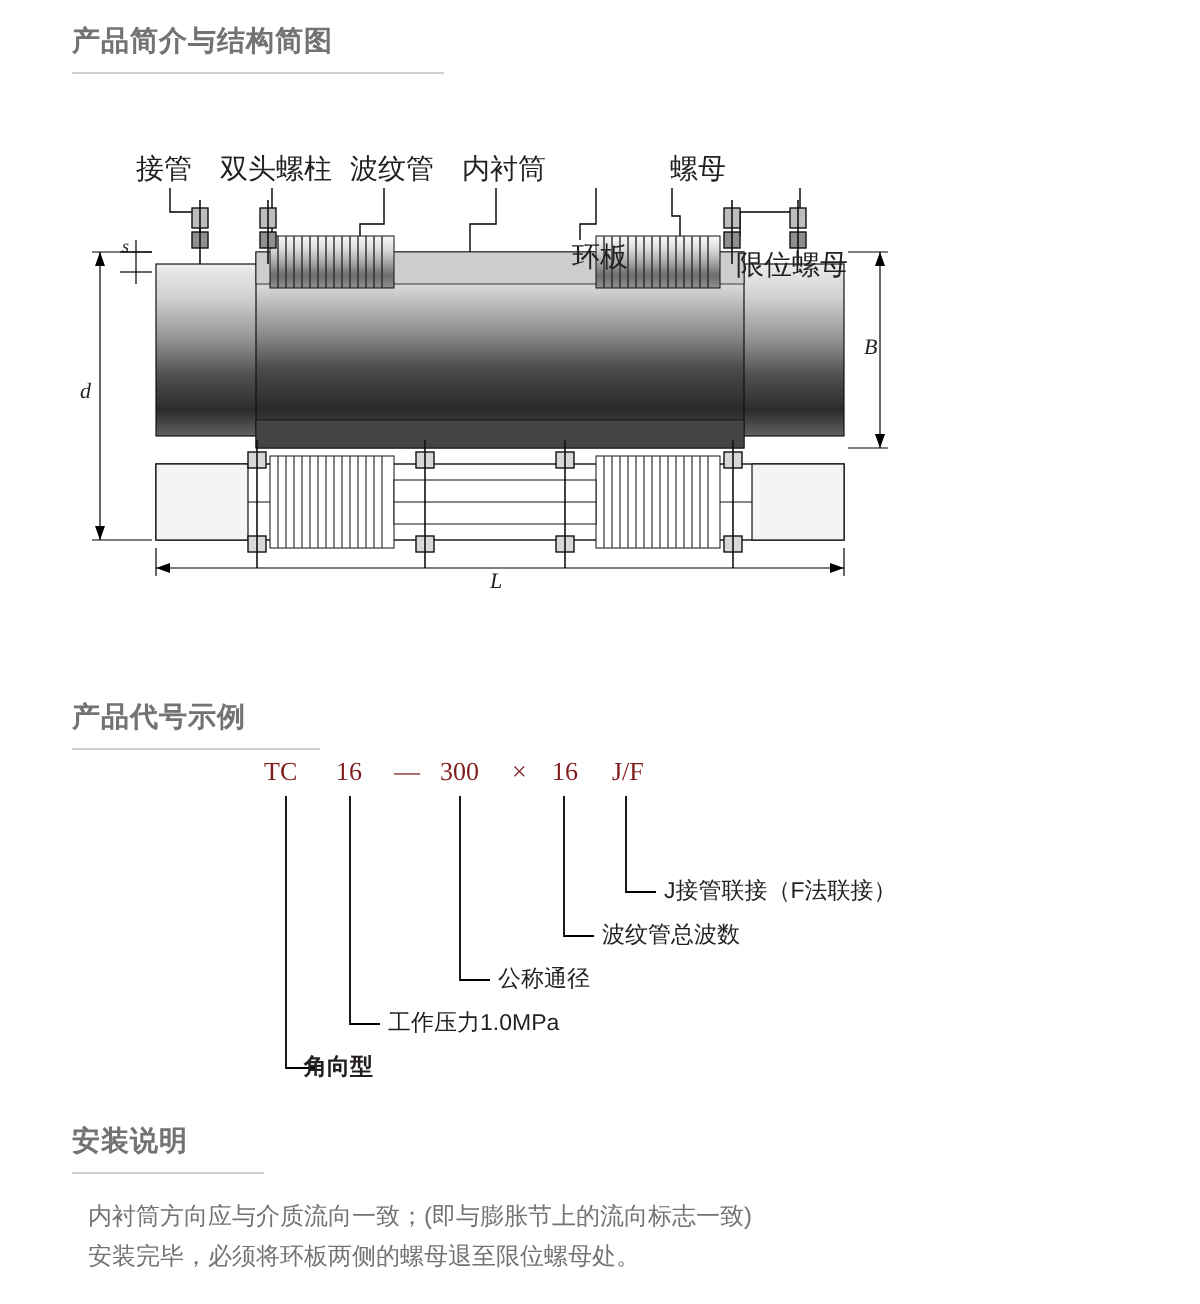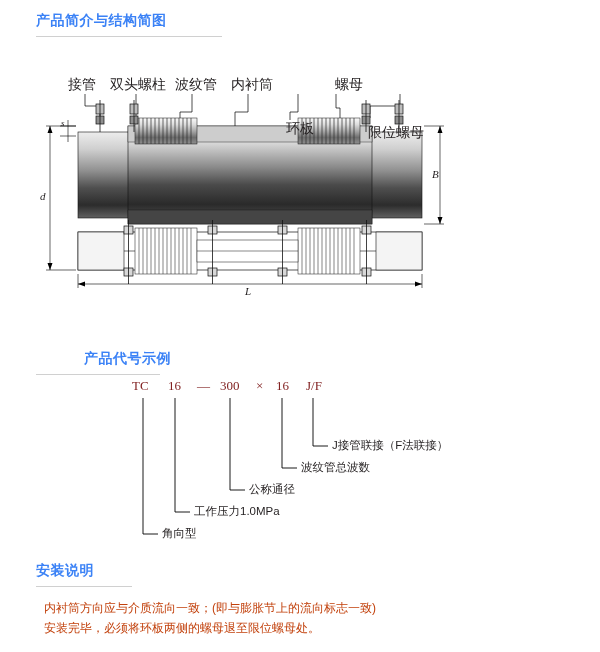--- a/index.html
+++ b/index.html
@@ -19,26 +19,26 @@
     position: relative;
     width: 600px;
     height: 652px;
   }
 
   
   .section-title {
     position: absolute;
     font-size: 14px;
     font-weight: bold;
-    color: #3b82f6;
+    color: #737373;
     letter-spacing: 0.5px;
     white-space: nowrap;
   }
   #title-1 { left: 36px; top: 12px; }
-  #title-2 { left: 36px; top: 350px; margin-left: 48px; }
+  #title-2 { left: 36px; top: 350px; }
   #title-3 { left: 36px; top: 562px; }
 
   .title-underline {
     position: absolute;
     height: 1px;
     background: #d0d0d0;
   }
 
   
   #diagram {
@@ -92,21 +92,21 @@
   
   #notes {
     position: absolute;
     left: 44px;
     top: 598px;
     width: 520px;
   }
   .noteline {
     font-size: 12px;
     line-height: 20px;
-    color: #c2410c;
+    color: #737373;
     white-space: nowrap;
     font-family: "Liberation Sans", sans-serif;
   }
 </style>
 </head>
 <body>
 
 <div class="page">
 
   <div class="section-title" id="title-1">产品简介与结构简图</div>
@@ -349,21 +349,21 @@
     <div class="codetoken" style="left:160px; top:0px;">300</div>
     <div class="codetoken" style="left:196px; top:0px;">×</div>
     <div class="codetoken" style="left:216px; top:0px;">16</div>
     <div class="codetoken" style="left:246px; top:0px;">J/F</div>
 
     
     <div class="codedesc" style="left:272px; top:60px;">J接管联接（F法联接）</div>
     <div class="codedesc" style="left:241px; top:82px;">波纹管总波数</div>
     <div class="codedesc" style="left:189px; top:104px;">公称通径</div>
     <div class="codedesc" style="left:134px; top:126px;">工作压力1.0MPa</div>
-    <div class="codedesc" style="left:102px; top:148px;">角向型</div>
+    <div class="codedesc" style="left:92px; top:148px;font-weight:bold;">角向型</div>
   </div>
 
   <div class="section-title" id="title-3">安装说明</div>
   <div class="title-underline" style="left:36px; top:586px; width:96px;"></div>
 
   <div id="notes">
     <div class="noteline">内衬筒方向应与介质流向一致；(即与膨胀节上的流向标志一致)</div>
     <div class="noteline">安装完毕，必须将环板两侧的螺母退至限位螺母处。</div>
   </div>
 

